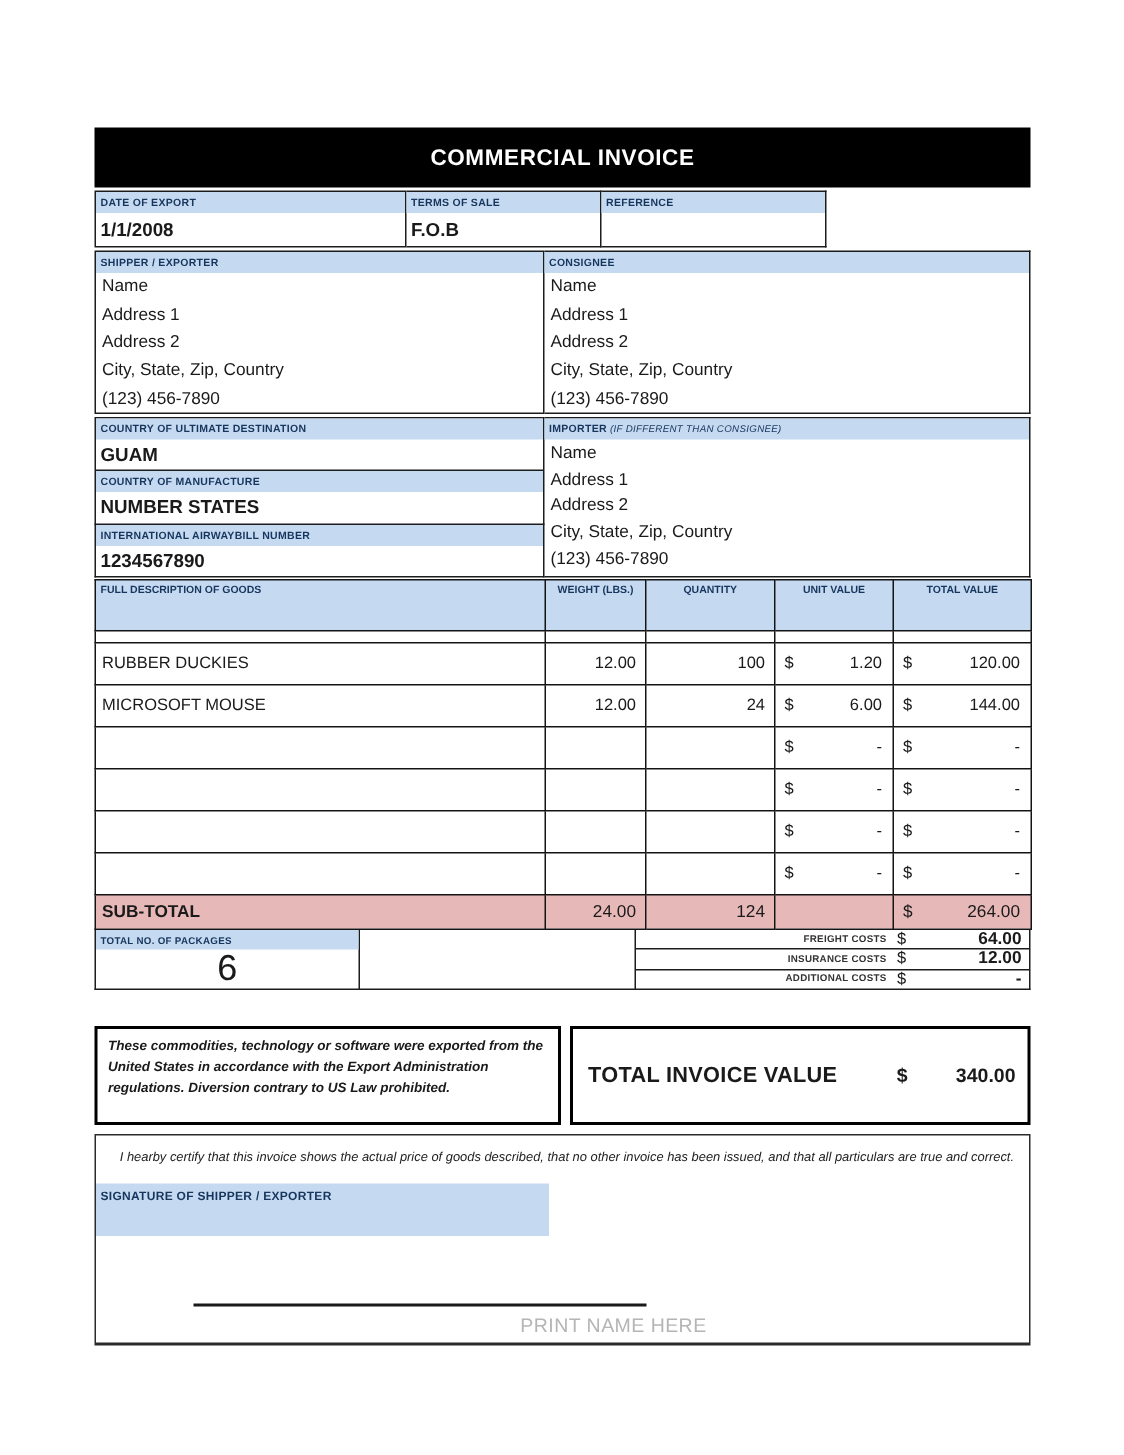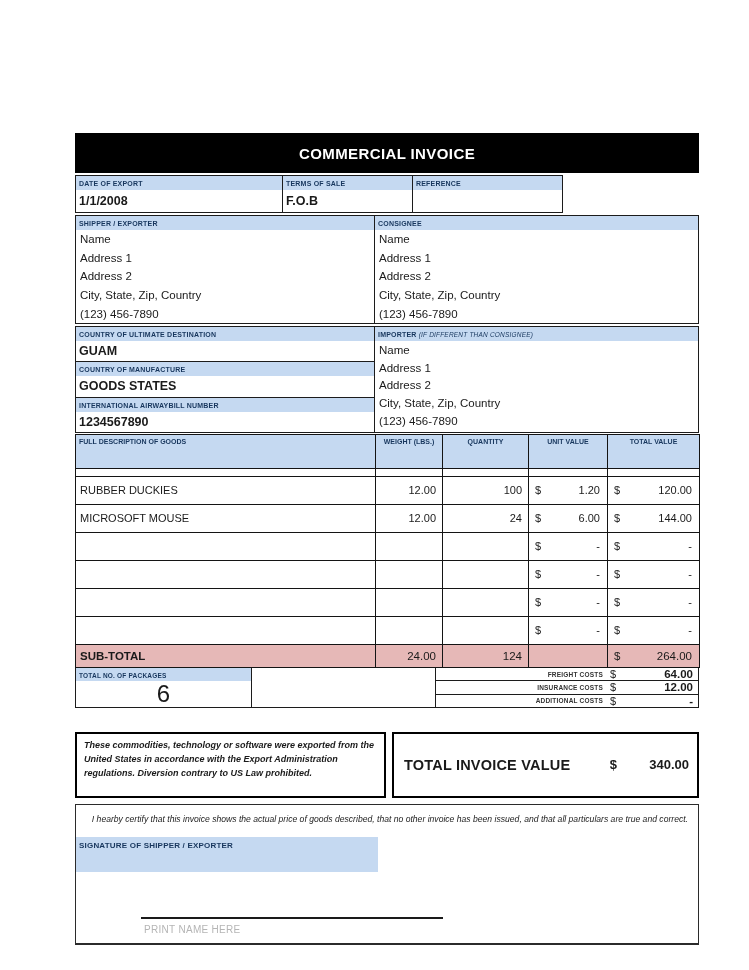--- a/index.html
+++ b/index.html
@@ -1,18 +1,18 @@
 <!DOCTYPE html>
 <html><head>
 <meta charset="utf-8">
 <style>
   * { margin:0; padding:0; box-sizing:border-box; }
   html,body { width:749px; height:970px; background:#ffffff; }
   body { font-family:"Liberation Sans", sans-serif; position:relative; color:#1a1a1a; }
-  .invoice { position:absolute; left:75px; top:85px; width:624px;margin-top:48px; }
+  .invoice { position:absolute; left:63px; top:85px; width:624px; }
 
   
   .title-bar { height:40px; background:#000; color:#fff; display:flex; align-items:center; justify-content:center;
                font-size:15px; font-weight:bold; letter-spacing:.4px; }
 
   
   .label-strip { background:#c5d9f1; color:#17365d; font-size:7px; font-weight:bold; letter-spacing:.2px;
                  padding:2px 4px 1px 3px; height:14px; line-height:11px; white-space:nowrap; overflow:hidden; }
   .label-note { font-style:italic; font-weight:normal; font-size:6.5px; }
 
@@ -74,21 +74,21 @@
   .total-box { flex:1; height:66px; border:2.5px solid #000; display:flex; align-items:center; padding:0 8px 0 10px; }
   .total-label { font-size:14.5px; font-weight:bold; letter-spacing:.2px; }
   .total-cur { margin-left:auto; font-size:13px; font-weight:bold; }
   .total-amt { width:72px; text-align:right; font-size:13px; font-weight:bold; }
 
   
   .cert-box { margin-top:6px; border:1.5px solid #2b2b2b; border-bottom-width:2.5px; height:141px; padding-top:9px; }
   .cert-text { text-align:right; font-style:italic; font-size:8.6px; color:#222; padding:0 10px; }
   .sig-label { margin-top:13px; width:302px; height:35px; font-size:8px; line-height:13px; }
   .sig-line { margin:45px 0 0 65px; width:302px; border-bottom:2.5px solid #1a1a1a; }
-  .print-name { margin:5px 0 0 68px; font-size:10px; color:#b5b5b5; letter-spacing:.3px; }
+  .print-name { margin:5px 0 0 68px; font-size:13px; color:#b5b5b5; letter-spacing:.3px;text-align:center; }
 </style>
 </head>
 <body>
 
 <div class="invoice">
 
   <div class="title-bar">
     <span>COMMERCIAL INVOICE</span>
   </div>
 
@@ -127,21 +127,21 @@
   </div>
 
   <div class="dual-row">
     <div class="left-col">
       <div class="mini-section">
         <div class="label-strip">COUNTRY OF ULTIMATE DESTINATION</div>
         <div class="mini-value">GUAM</div>
       </div>
       <div class="mini-section">
         <div class="label-strip">COUNTRY OF MANUFACTURE</div>
-        <div class="mini-value">GOODS STATES</div>
+        <div class="mini-value">NUMBER STATES</div>
       </div>
       <div class="mini-section">
         <div class="label-strip">INTERNATIONAL AIRWAYBILL NUMBER</div>
         <div class="mini-value">1234567890</div>
       </div>
     </div>
     <div class="right-col">
       <div class="label-strip">
         <span>IMPORTER</span>
         <span class="label-note">(IF DIFFERENT THAN CONSIGNEE)</span>

